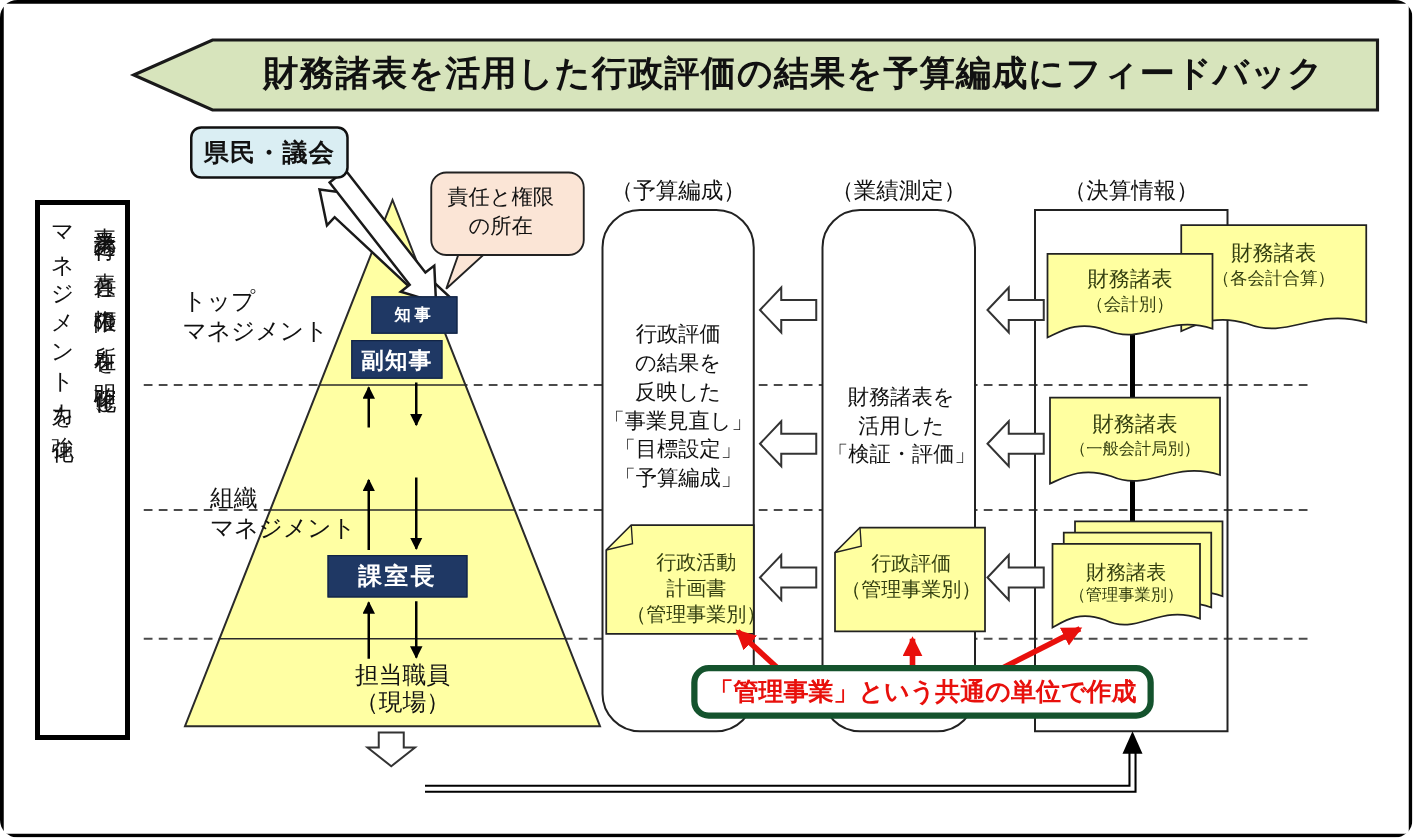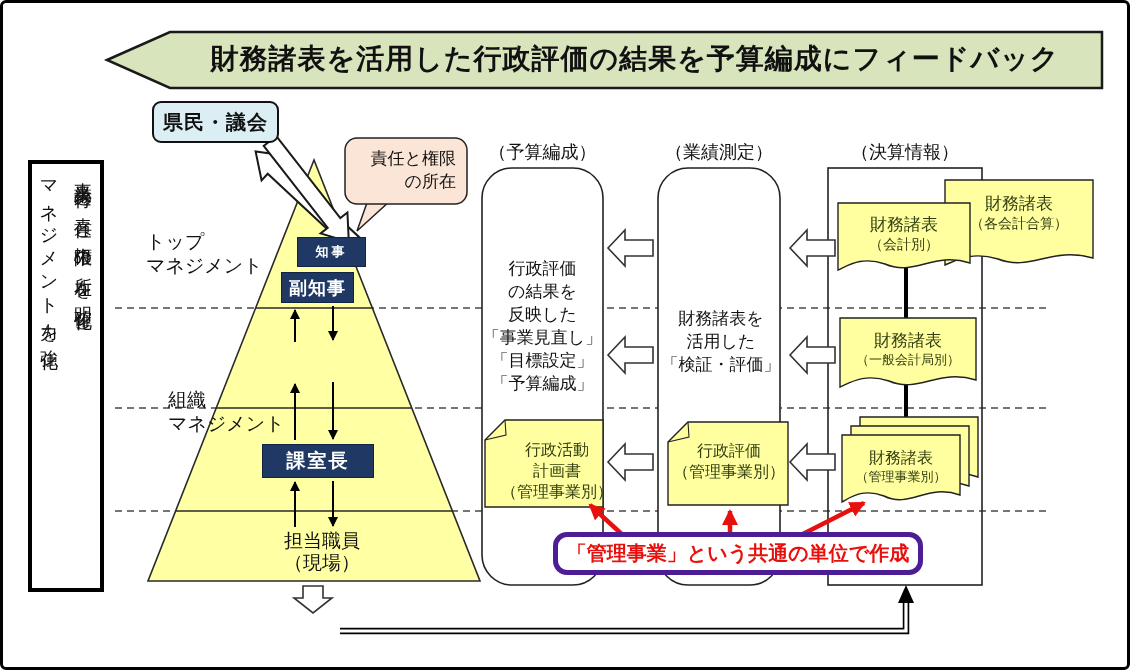--- a/index.html
+++ b/index.html
@@ -1,40 +1,40 @@
 <!DOCTYPE html>
 <html><head>
 <meta charset="utf-8">
 <style>
   html,body{margin:0;padding:0;background:#fff;}
   .stage{position:relative;width:1130px;height:670px;background:#fff;overflow:hidden;
-         font-family:"DejaVu Sans","Liberation Sans",sans-serif;color:#111;}
+         font-family:"DejaVu Sans","Liberation Sans",sans-serif;color:#111;border-radius:14px;}
   .frame{position:absolute;left:0;top:0;width:1124px;height:664px;border:3px solid #000;border-radius:6px;}
   .pre{white-space:pre-line;}
   .ctr{text-align:center;}
   svg.layer{position:absolute;left:0;top:0;z-index:1;}
   .txt{position:absolute;z-index:2;}
   .banner-title{left:172px;top:40px;width:926px;font-size:28px;font-weight:600;letter-spacing:1px;text-align:center;z-index:2;}
   .side-note{left:28px;top:160px;width:68px;height:416px;border:4px solid #000;background:#fff;z-index:2;
              padding:4px 0;display:flex;justify-content:center;}
   .side-inner{writing-mode:vertical-rl;text-orientation:upright;font-size:18px;letter-spacing:3px;line-height:34px;height:404px;}
   .citizens{left:152px;top:101px;width:123px;height:38px;background:#daeef3;border:2px solid #111;border-radius:9px;
             display:flex;align-items:center;justify-content:center;font-size:20px;font-weight:bold;letter-spacing:1px;z-index:2;}
-  .bubble-text{left:345px;top:147px;width:111px;font-size:17px;line-height:23px;z-index:2;text-align:right;}
+  .bubble-text{left:345px;top:147px;width:111px;font-size:17px;line-height:23px;z-index:2;}
   .mgmt{font-size:19px;line-height:24px;z-index:2;}
   .navy{position:absolute;background:#1f3864;color:#fff;display:flex;align-items:center;justify-content:center;
         font-weight:bold;z-index:2;border:1px solid #122444;}
   .staff{left:262px;top:529px;width:120px;font-size:19px;line-height:22px;z-index:2;}
   .colhead{top:140px;font-size:18px;z-index:2;}
   .colbody{font-size:17px;line-height:23px;z-index:2;}
   .cardtxt{font-size:16px;line-height:21px;z-index:2;color:#333f10;}
   .doctxt{z-index:2;color:#333f10;text-align:center;}
   .doctxt .dt{font-size:17px;line-height:21px;}
   .doctxt .ds{font-size:14px;line-height:18px;}
-  .callout{left:553px;top:532px;width:360px;height:33px;border:5px solid #4c1d95;border-radius:14px;background:#fff;
+  .callout{left:553px;top:532px;width:360px;height:33px;border:5px solid #14532d;border-radius:14px;background:#fff;
            display:flex;align-items:center;justify-content:center;font-size:20px;font-weight:bold;color:#e8100c;z-index:3;}
   .service{left:180px;top:615px;width:157px;height:26px;border:2px solid #000;background:#fff;
            display:flex;align-items:center;justify-content:center;font-size:16px;z-index:2;}
 </style>
 </head>
 <body>
 
 <div class="stage">
 
   <svg class="layer" width="1130" height="670" viewBox="0 0 1130 670">

